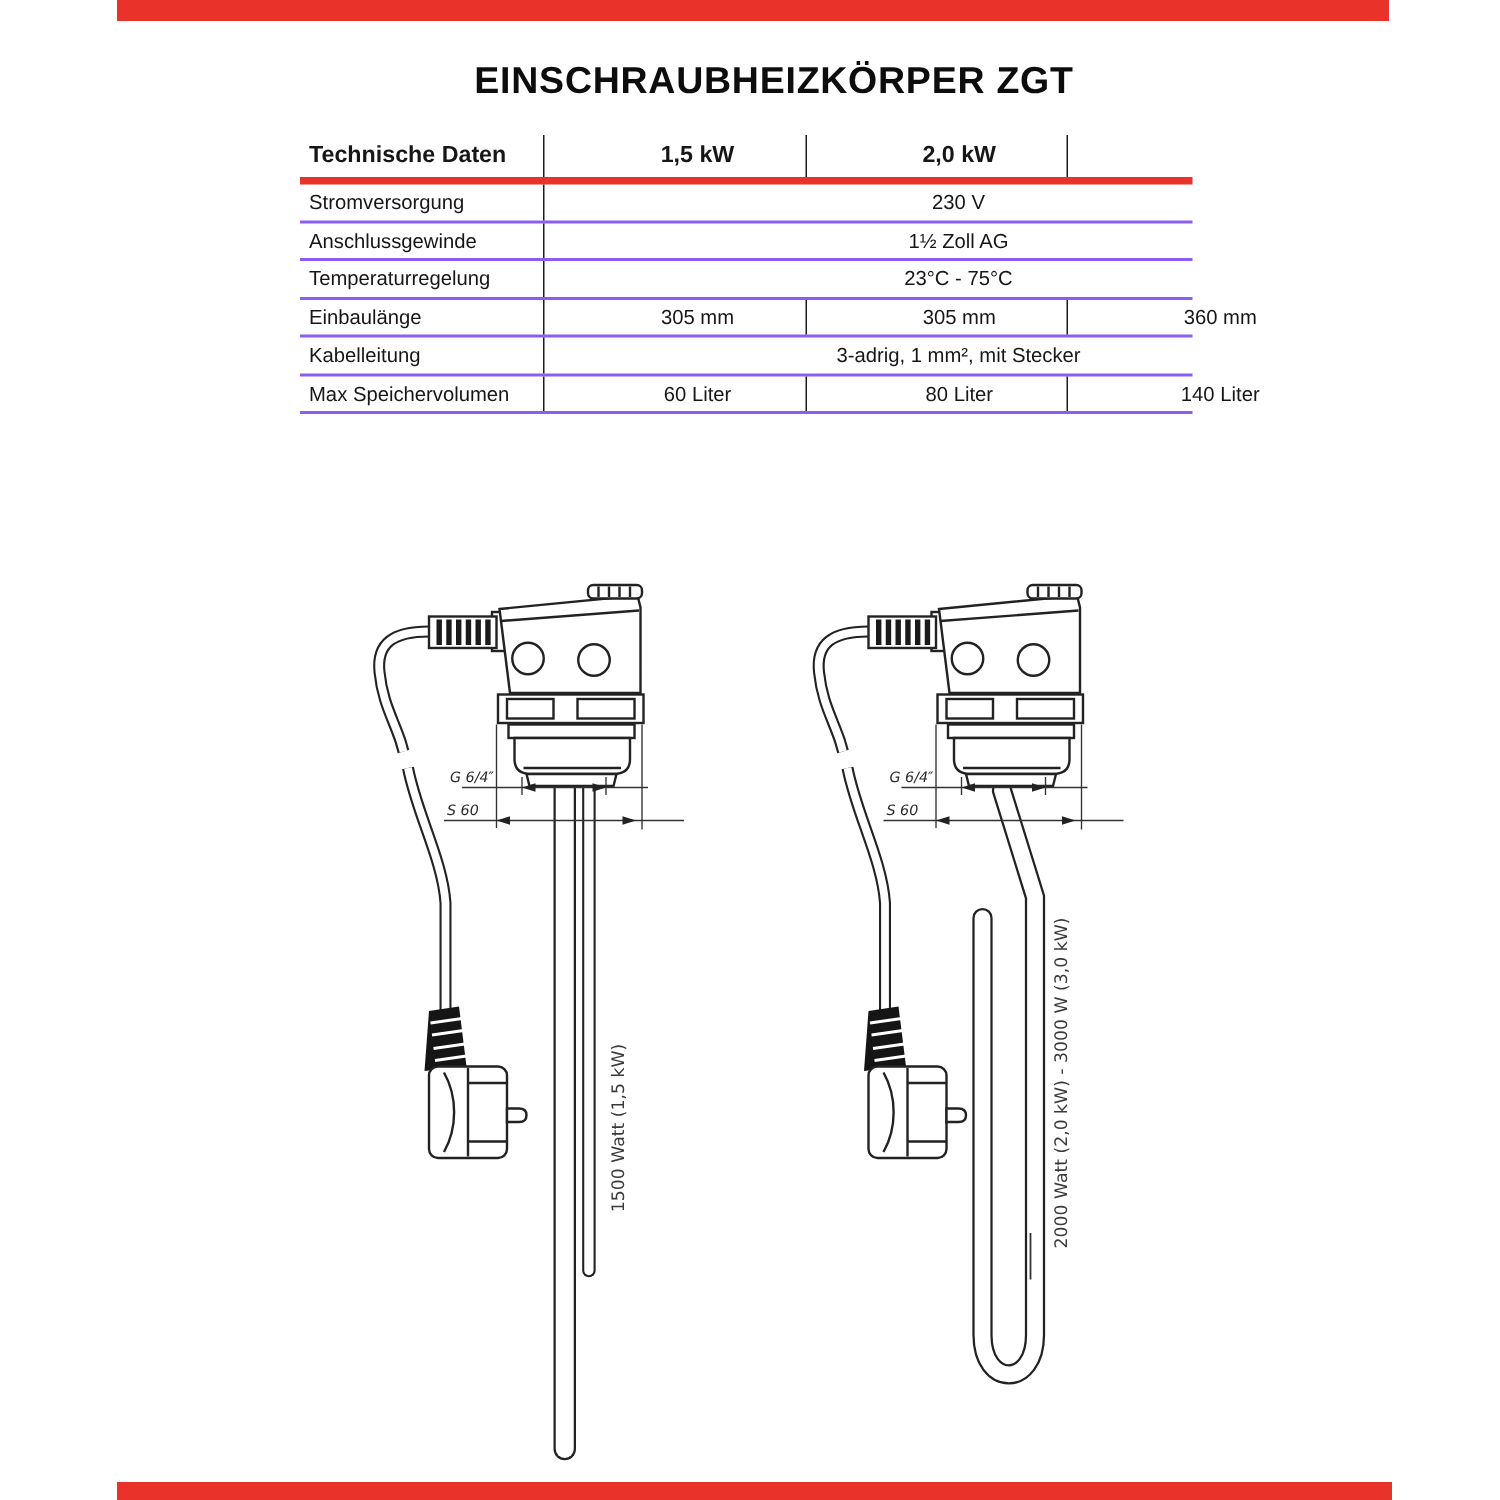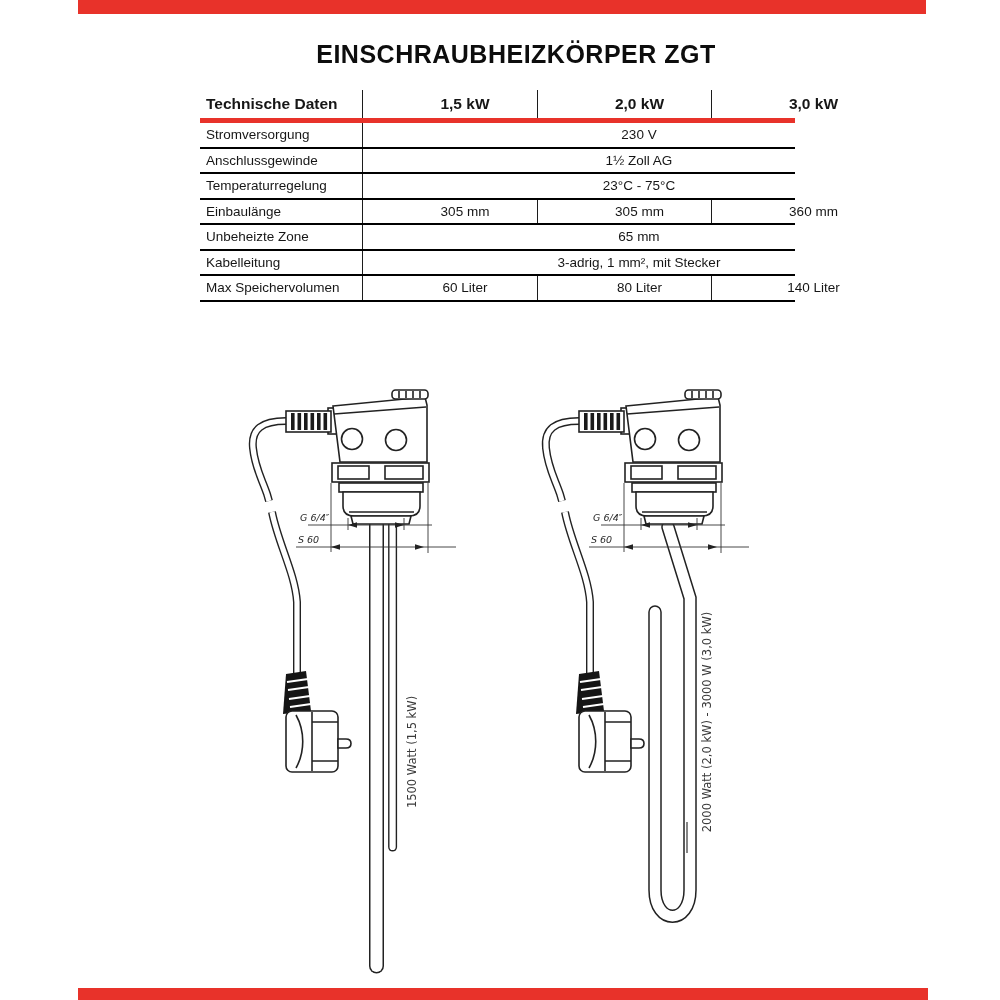--- a/index.html
+++ b/index.html
@@ -11,21 +11,21 @@
   #topbar{left:78px;top:0;width:848px;height:14px;}
   #bottombar{left:78px;bottom:0;width:850px;height:12px;}
   #title{
     position:absolute;top:40px;left:0;width:1000px;text-align:center;
     font-size:25px;font-weight:bold;letter-spacing:.5px;color:#0d0d0d;padding-left:16px;
   }
   
   #techtable{position:absolute;left:200px;top:90px;width:595px;}
   .thead,.trow{display:grid;grid-template-columns:163px 145px 144px 143px;box-sizing:border-box;gap:30px;}
   .thead{height:33px;border-bottom:5px solid #e8322a;}
-  .trow{height:25.5px;border-bottom:2px solid #000000;}
+  .trow{height:25.5px;border-bottom:2px solid #8b5cf6;}
   .cell{display:flex;align-items:center;justify-content:center;box-sizing:border-box;
         font-size:13.5px;white-space:nowrap;overflow:hidden;}
   .cell.lbl{justify-content:flex-start;padding-left:6px;}
   .thead .cell{font-weight:bold;font-size:15.5px;}
   .bR{border-right:1.5px solid #1c1c1c;}
   .span3{grid-column:2 / 5;}
   
   #drawings{position:absolute;left:0;top:0;width:1000px;height:1000px;}
   .oln{fill:#ffffff;stroke:#222;stroke-width:1.6;}
   .ln{fill:none;stroke:#222;stroke-width:1.6;}
@@ -41,44 +41,39 @@
 
   <div id="topbar" class="redbar"></div>
 
   <div id="title">EINSCHRAUBHEIZKÖRPER ZGT</div>
 
   <div id="techtable">
     <div class="thead">
       <div class="cell lbl bR">Technische Daten</div>
       <div class="cell bR">1,5 kW</div>
       <div class="cell bR">2,0 kW</div>
-      <div class="cell">3,0 kW</div>
     </div>
 
     <div class="trow">
       <div class="cell lbl bR">Stromversorgung</div>
       <div class="cell span3">230 V</div>
     </div>
     <div class="trow">
       <div class="cell lbl bR">Anschlussgewinde</div>
       <div class="cell span3">1½ Zoll AG</div>
     </div>
     <div class="trow">
       <div class="cell lbl bR">Temperaturregelung</div>
       <div class="cell span3">23°C - 75°C</div>
     </div>
     <div class="trow">
       <div class="cell lbl bR">Einbaulänge</div>
       <div class="cell bR">305 mm</div>
       <div class="cell bR">305 mm</div>
       <div class="cell">360 mm</div>
-    </div>
-    <div class="trow">
-      <div class="cell lbl bR">Unbeheizte Zone</div>
-      <div class="cell span3">65 mm</div>
     </div>
     <div class="trow">
       <div class="cell lbl bR">Kabelleitung</div>
       <div class="cell span3">3-adrig, 1 mm², mit Stecker</div>
     </div>
     <div class="trow">
       <div class="cell lbl bR">Max Speichervolumen</div>
       <div class="cell bR">60 Liter</div>
       <div class="cell bR">80 Liter</div>
       <div class="cell">140 Liter</div>

